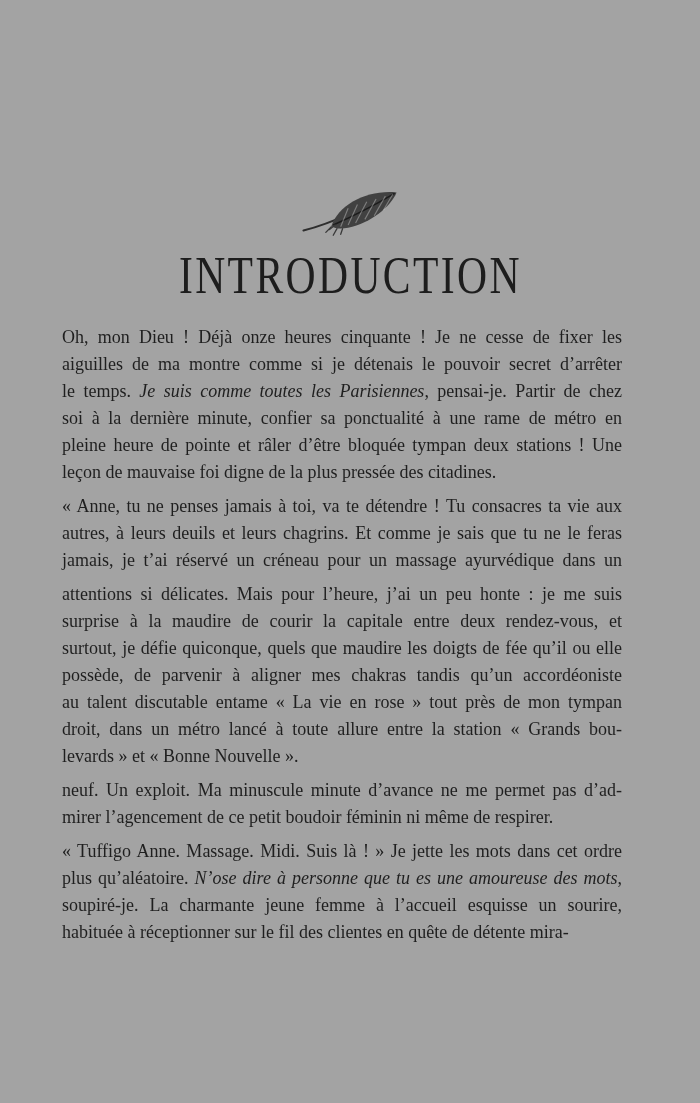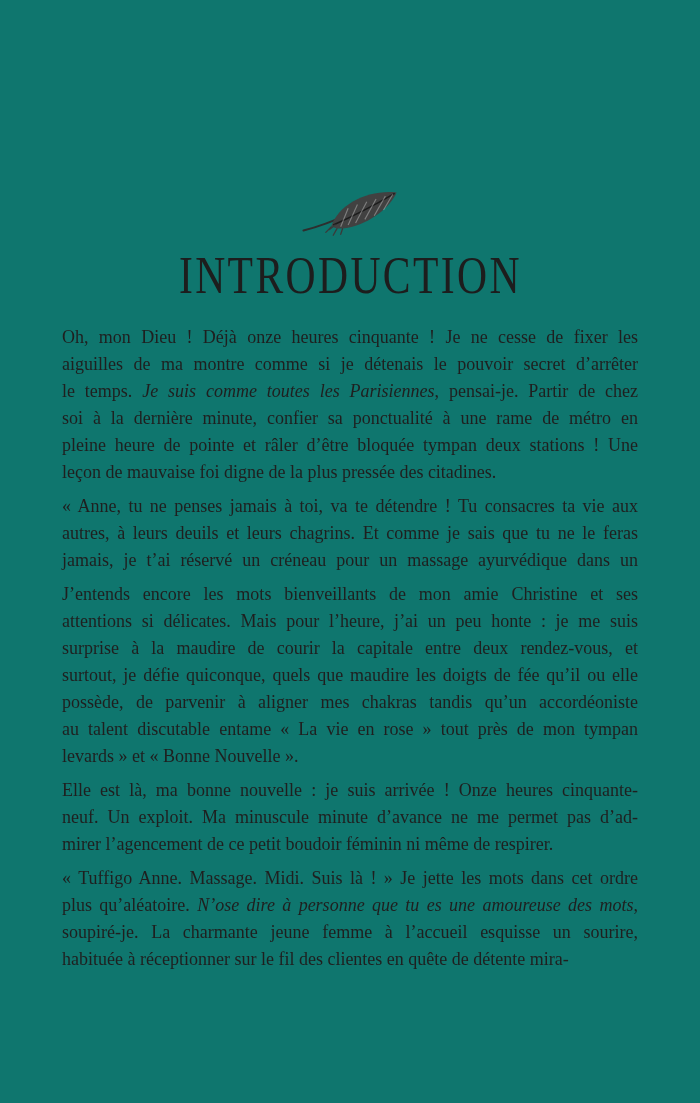--- a/index.html
+++ b/index.html
@@ -4,21 +4,21 @@
 <style>
   html, body { margin: 0; padding: 0; }
   body {
     width: 700px; height: 1103px;
     background: #ffffff;
     font-family: "Liberation Serif", "DejaVu Serif", serif;
   }
   .page {
     position: relative;
     width: 700px; height: 1103px;
-    background: #0f766e;
+    background: #a3a3a3;
     overflow: hidden;
   }
   .feather-wrap {
     position: absolute; top: 184px; left: 0; width: 100%;
     display: flex; justify-content: center;
   }
   .title-wrap {
     position: absolute; top: 247px; left: 0; width: 100%;
     text-align: center;
   }
@@ -34,21 +34,21 @@
     white-space: nowrap;
   }
   .body-text {
     position: absolute;
     top: 324px; left: 62px;
     width: 576px;
     font-size: 18px;
     line-height: 27px;
     color: #1f1f1f;
   }
-  .para { margin: 0 0 7px 0; }
+  .para { margin: 0 16px 7px 0; }
   .line {
     text-align: justify;
     text-align-last: justify;
   }
   .line.last { text-align-last: left; }
   .line em { }
 </style>
 </head>
 <body>
 
@@ -95,30 +95,29 @@
         <div class="line"><span>soi à la dernière minute, confier sa ponctualité à une rame de métro en</span></div>
         <div class="line"><span>pleine heure de pointe et râler d’être bloquée tympan deux stations ! Une</span></div>
         <div class="line last"><span>leçon de mauvaise foi digne de la plus pressée des citadines.</span></div>
       </div>
       <div class="para">
         <div class="line"><span>« Anne, tu ne penses jamais à toi, va te détendre ! Tu consacres ta vie aux</span></div>
         <div class="line"><span>autres, à leurs deuils et leurs chagrins. Et comme je sais que tu ne le feras</span></div>
         <div class="line"><span>jamais, je t’ai réservé un créneau pour un massage ayurvédique dans un</span></div>
       </div>
       <div class="para">
-        <div class="line"><span>J’entends encore les mots bienveillants de mon amie Christine et ses</span></div>
         <div class="line"><span>attentions si délicates. Mais pour l’heure, j’ai un peu honte : je me suis</span></div>
         <div class="line"><span>surprise à la maudire de courir la capitale entre deux rendez-vous, et</span></div>
         <div class="line"><span>surtout, je défie quiconque, quels que maudire les doigts de fée qu’il ou elle</span></div>
         <div class="line"><span>possède, de parvenir à aligner mes chakras tandis qu’un accordéoniste</span></div>
         <div class="line"><span>au talent discutable entame « La vie en rose » tout près de mon tympan</span></div>
+        <div class="line"><span>droit, dans un métro lancé à toute allure entre la station « Grands bou-</span></div>
         <div class="line last"><span>levards » et « Bonne Nouvelle ».</span></div>
       </div>
       <div class="para">
-        <div class="line"><span>Elle est là, ma bonne nouvelle : je suis arrivée ! Onze heures cinquante-</span></div>
         <div class="line"><span>neuf. Un exploit. Ma minuscule minute d’avance ne me permet pas d’ad-</span></div>
         <div class="line last"><span>mirer l’agencement de ce petit boudoir féminin ni même de respirer.</span></div>
       </div>
       <div class="para">
         <div class="line"><span>« Tuffigo Anne. Massage. Midi. Suis là ! » Je jette les mots dans cet ordre</span></div>
         <div class="line"><span>plus qu’aléatoire. </span><em>N’ose dire à personne que tu es une amoureuse des mots</em><span>,</span></div>
         <div class="line"><span>soupiré-je. La charmante jeune femme à l’accueil esquisse un sourire,</span></div>
         <div class="line last"><span>habituée à réceptionner sur le fil des clientes en quête de détente mira-</span></div>
       </div>
     </div>

